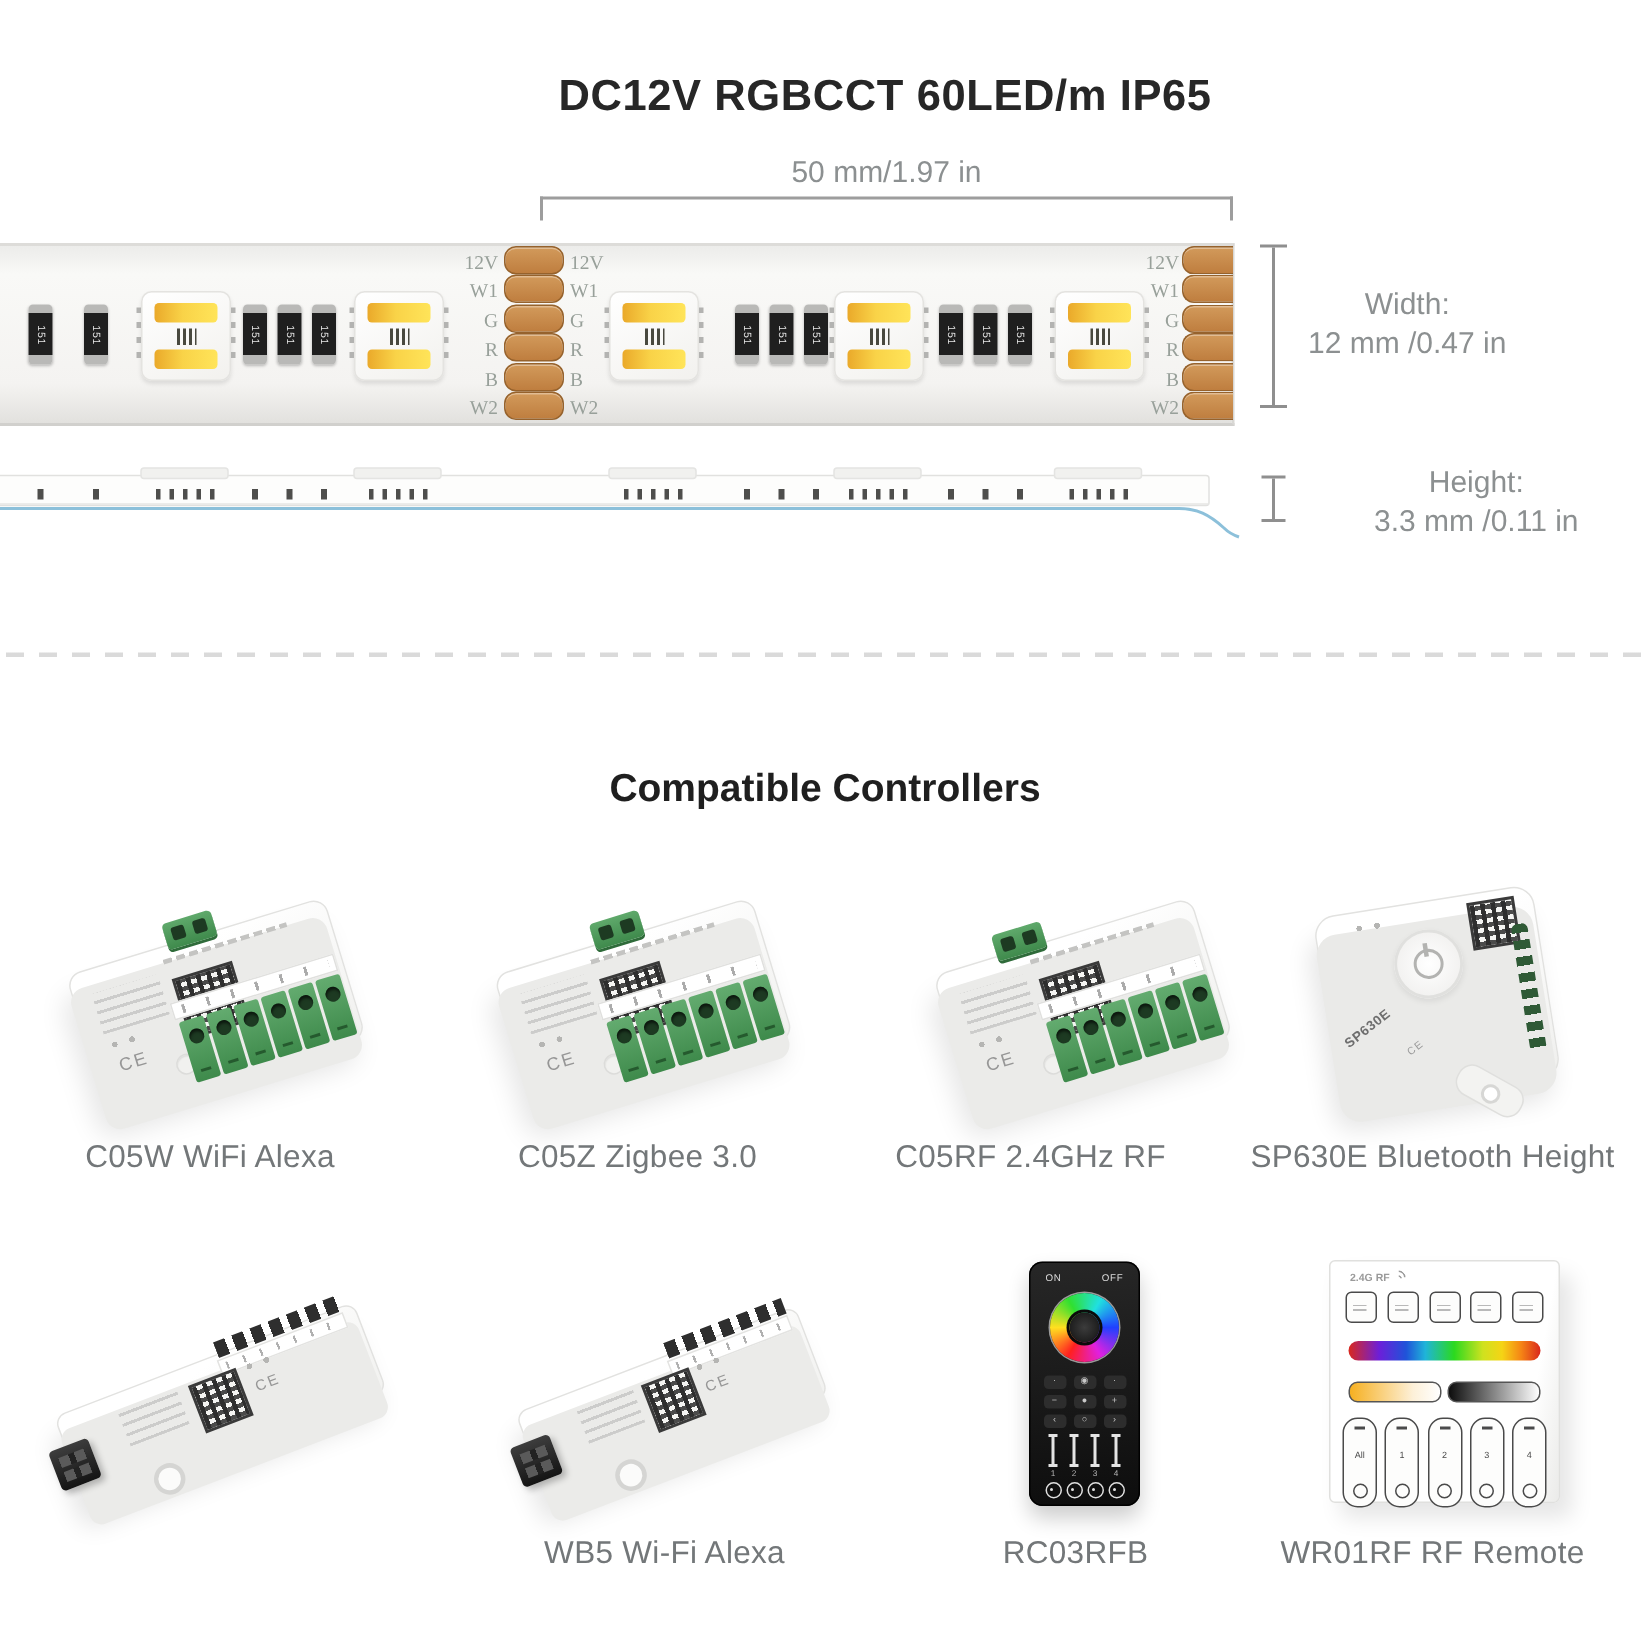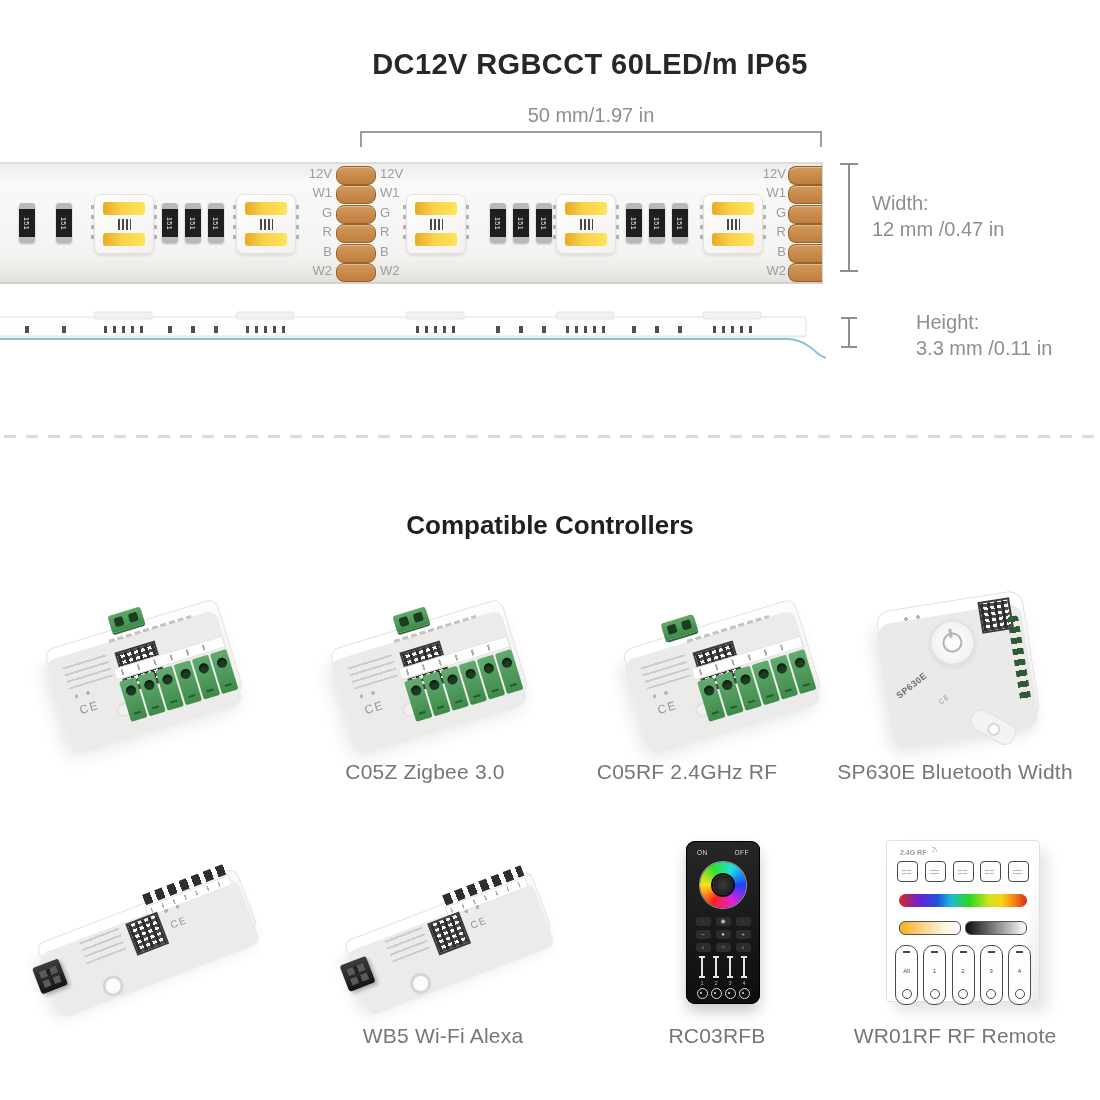--- a/index.html
+++ b/index.html
@@ -13,21 +13,21 @@
   .h2{top:510px;left:0;width:100%;text-align:center;font-size:26px;font-weight:bold;color:#1f1f1f;}
   .dimtxt{color:#8c9091;font-size:20px;}
   .lenlbl{top:104px;left:360px;width:462px;text-align:center;}
   .dimline{top:131px;left:360px;width:462px;height:16px;border-top:2px solid #9d9d9d;}
   .dimline::before,.dimline::after{content:"";position:absolute;top:-2px;width:2px;height:16px;background:#9d9d9d;}
   .dimline::before{left:0;} .dimline::after{right:0;}
   .wbracket{top:163px;left:840px;width:18px;height:105px;border-top:2px solid #8f8f8f;border-bottom:2px solid #8f8f8f;}
   .wbracket i{position:absolute;left:8px;top:0;bottom:0;width:2px;background:#8f8f8f;display:block;}
   .hbeam{top:317px;left:841px;width:16px;height:27px;border-top:2px solid #8f8f8f;border-bottom:2px solid #8f8f8f;}
   .hbeam i{position:absolute;left:7px;top:0;bottom:0;width:2px;background:#8f8f8f;display:block;}
-  .sidetext{line-height:26px;}
+  .sidetext{line-height:26px;text-align:center;}
   .widthtxt{top:190px;left:872px;}
   .heighttxt{top:309px;left:916px;}
 
   
   .strip{top:162px;left:0;width:821px;height:118px;
          background:linear-gradient(180deg,#ececea 0,#f9f9f7 16%,#f4f3f1 78%,#e2e1de 100%);
          border-top:2px solid #dddcd9;border-bottom:2px solid #d1d0cd;border-right:2px solid #d8d7d4;}
   .res{position:absolute;top:39px;width:16px;height:40px;border-radius:3px;
        background:linear-gradient(180deg,#b9b9b7 0 6px,#1f1f1f 6px calc(100% - 6px),#b9b9b7 calc(100% - 6px));
        box-shadow:0 1px 2px rgba(0,0,0,.25);display:flex;align-items:center;justify-content:center;}
@@ -37,21 +37,21 @@
   .led::before,.led::after{content:"";position:absolute;top:10px;width:3px;height:38px;
        background:repeating-linear-gradient(180deg,#b3b3b1 0 4px,transparent 4px 10px);}
   .led::before{left:-4px;} .led::after{right:-4px;}
   .bar{position:absolute;left:8px;width:42px;height:13px;border-radius:3px;
        background:linear-gradient(90deg,#eaa92a,#f9d348 45%,#ffe459);}
   .bt{top:7px;} .bb{bottom:7px;}
   .ledmark{position:absolute;left:23px;top:24px;width:13px;height:11px;
        background:repeating-linear-gradient(90deg,#49493f 0 2px,transparent 2px 4px);}
   .padsec{position:absolute;left:288px;top:2px;height:114px;display:flex;flex-direction:column;justify-content:space-between;}
   .edgesec{position:absolute;left:760px;top:2px;height:114px;display:flex;flex-direction:column;justify-content:space-between;}
-  .padrow{display:flex;align-items:flex-start;gap:4px;height:17px;}
+  .padrow{display:flex;align-items:flex-end;gap:4px;height:17px;font-family:Liberation Serif, serif;}
   .edgesec .padrow{gap:2px;}
   .padlbl{width:44px;text-align:right;font-size:13px;color:#98a09a;}
   .padlbl.r{width:26px;text-align:left;}
   .padlbl.e{width:26px;text-align:right;}
   .pad{width:38px;height:17px;border:1px solid #96622c;border-radius:8px;
        background:linear-gradient(180deg,#d29a5b,#bf7e3f);box-shadow:inset 0 1px 0 rgba(255,255,255,.35);}
   .pad.half{width:33px;border-radius:8px 0 0 8px;border-right:none;}
 
   
   .divider{top:435px;left:4px;width:1092px;height:3px;
@@ -553,20 +553,21 @@
           <div class="pzcircle"></div>
         </div>
       <div class="pzone">
           <div class="pzdash"></div>
           <span class="pzlbl">4</span>
           <div class="pzcircle"></div>
         </div>
     </div>
   </div>
 
+  <div class="cap" style="left:10px;top:760px">C05W WiFi Alexa</div>
   <div class="cap" style="left:295px;top:760px">C05Z Zigbee 3.0</div>
   <div class="cap" style="left:557px;top:760px">C05RF 2.4GHz RF</div>
-  <div class="cap" style="left:825px;top:760px">SP630E Bluetooth Width</div>
+  <div class="cap" style="left:825px;top:760px">SP630E Bluetooth Height</div>
   <div class="cap" style="left:313px;top:1024px">WB5 Wi-Fi Alexa</div>
   <div class="cap" style="left:587px;top:1024px">RC03RFB</div>
   <div class="cap" style="left:825px;top:1024px">WR01RF RF Remote</div>
 
 </div>
 
 </body></html>

